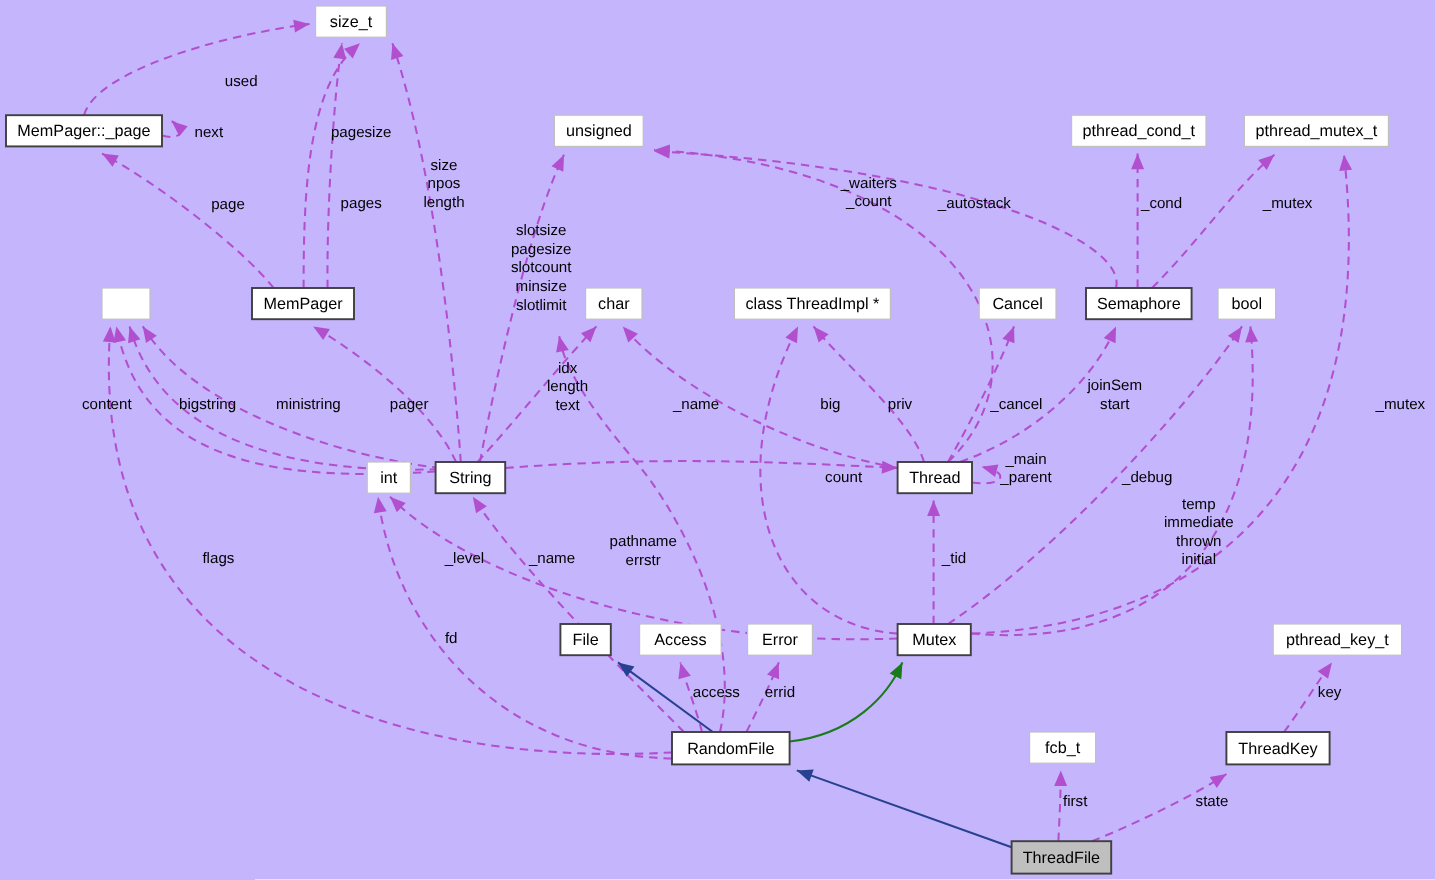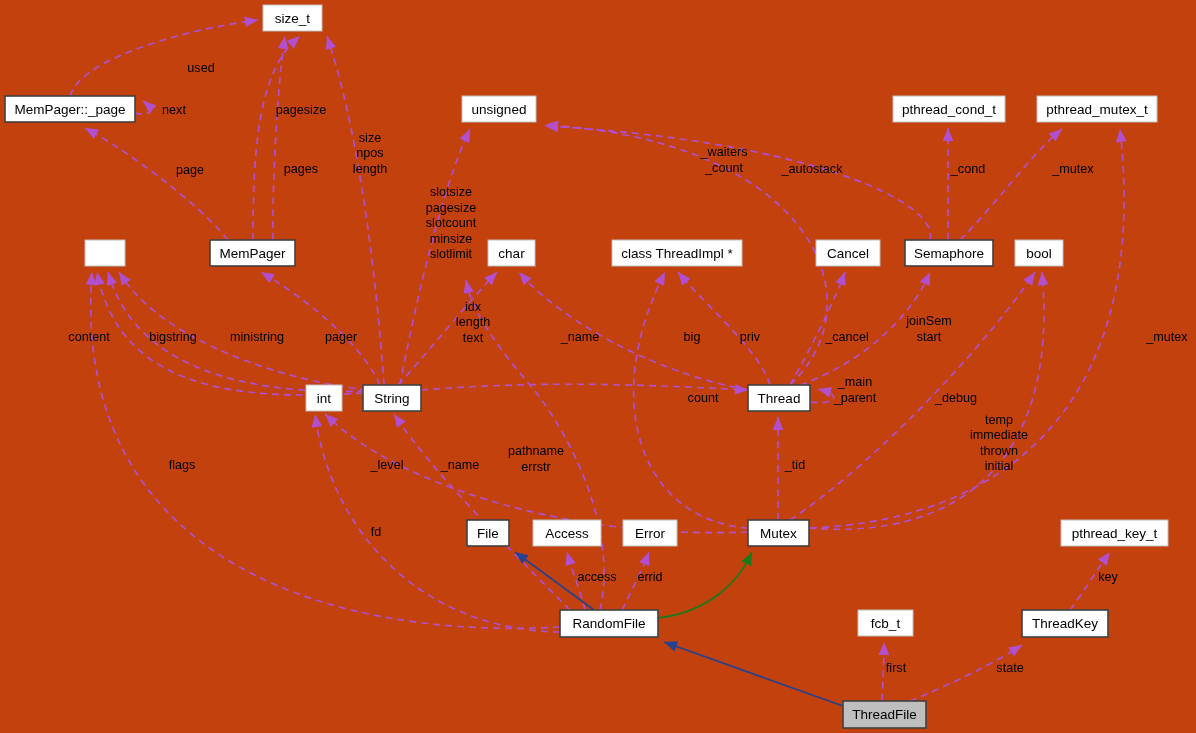--- a/index.html
+++ b/index.html
@@ -7,21 +7,21 @@
     padding: 0;
     background: #ffffff;
   }
   body {
     font-family: "Liberation Sans", sans-serif;
   }
   #diagram-root {
     position: relative;
     width: 1196px;
     height: 733px;
-    background: #c2410c;
+    background: #c4b5fd;
     overflow: hidden;
   }
   svg#graph {
     position: absolute;
     left: 0;
     top: 0;
     width: 1196px;
     height: 733px;
   }
   .node-box rect {

